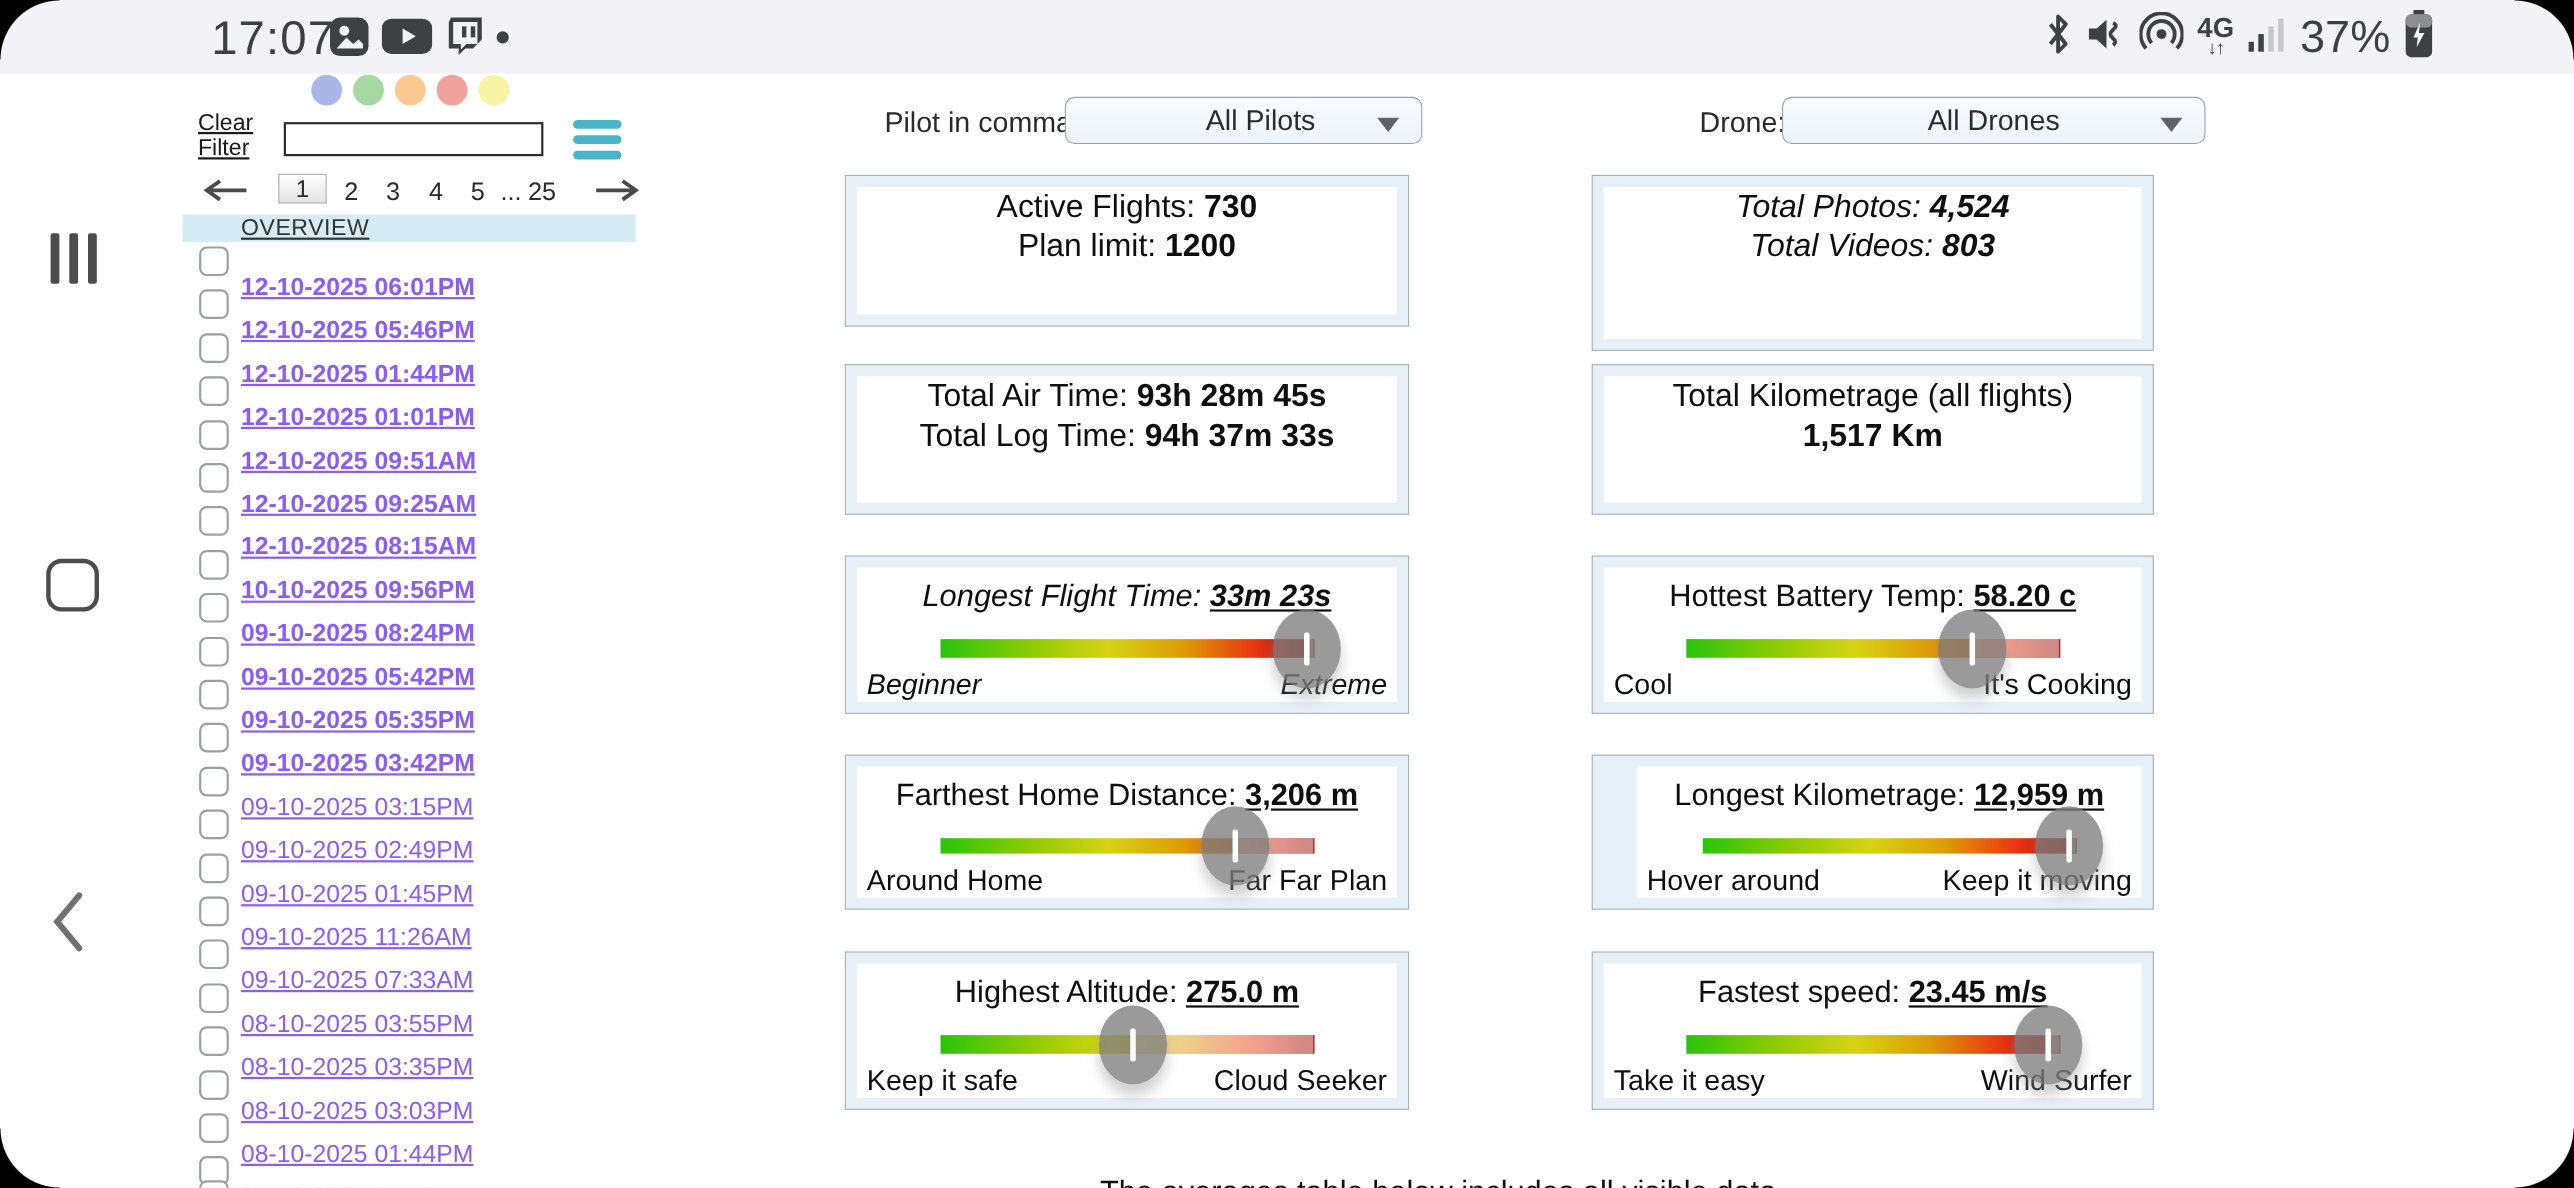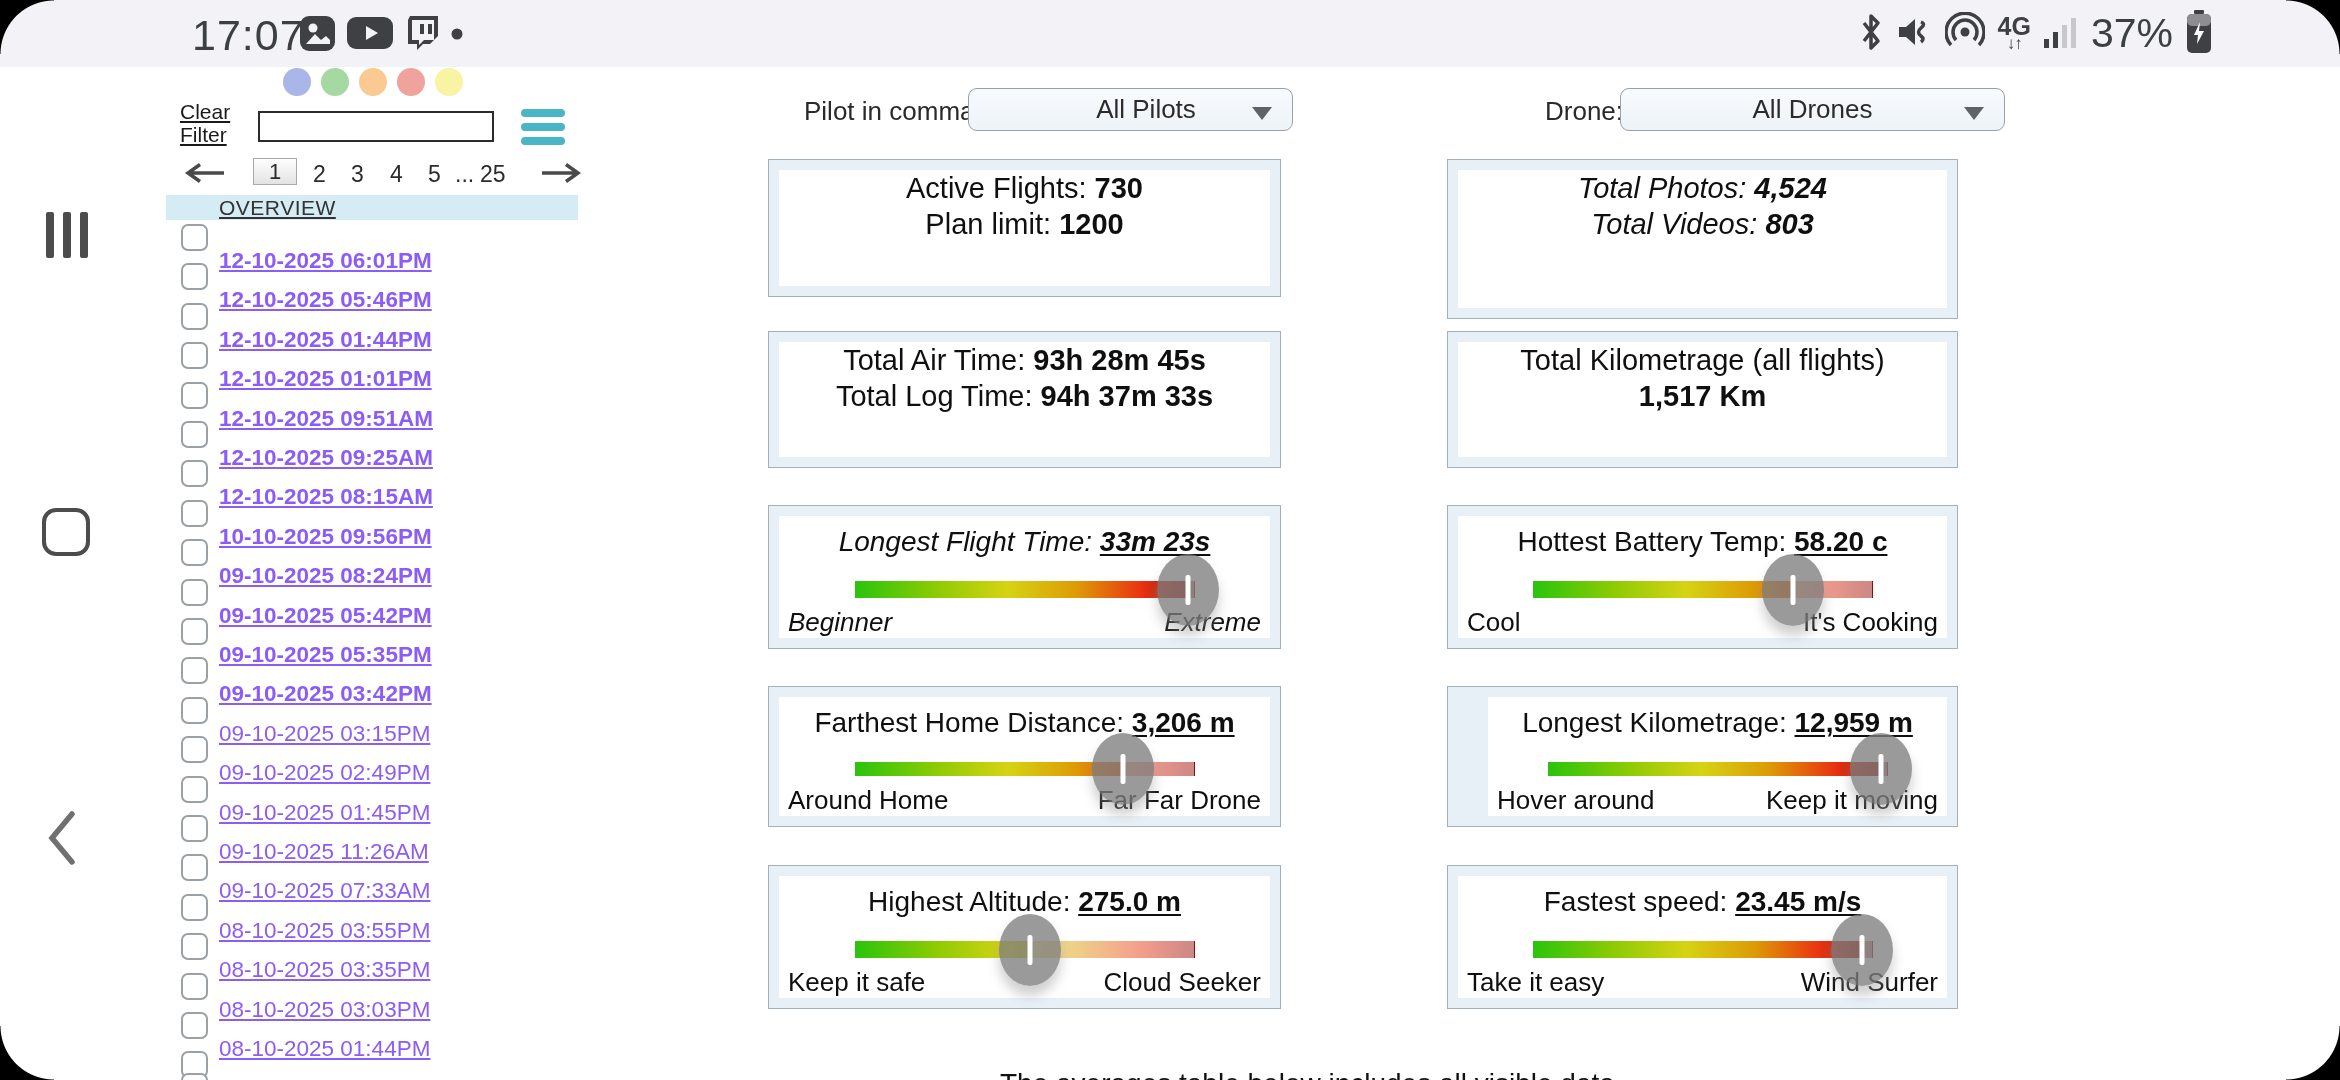--- a/index.html
+++ b/index.html
@@ -383,21 +383,21 @@
       <div class="gauge-title"><span>Farthest Home Distance: </span><b>3,206 m</b></div>
       <div class="bar-wrap">
         <div class="bar"></div>
         <div class="bar-fade" style="left: 79%; width: 21%;"></div>
         <div class="knob" style="left: 79%;">
           <i></i>
         </div>
       </div>
       <div class="gauge-labels">
         <span>Around Home</span>
-        <span>Far Far Drone</span>
+        <span>Far Far Plan</span>
       </div>
     </div>
   </div>
 <div class="card" style="left: 1447px; top: 686px; width: 511px; height: 141px; padding-left: 40px;">
     <div class="card-inner gauge-inner">
       <div class="gauge-title"><span>Longest Kilometrage: </span><b>12,959 m</b></div>
       <div class="bar-wrap">
         <div class="bar"></div>
         <div class="bar-fade" style="left: 98%; width: 2%;"></div>
         <div class="knob" style="left: 98%;">

